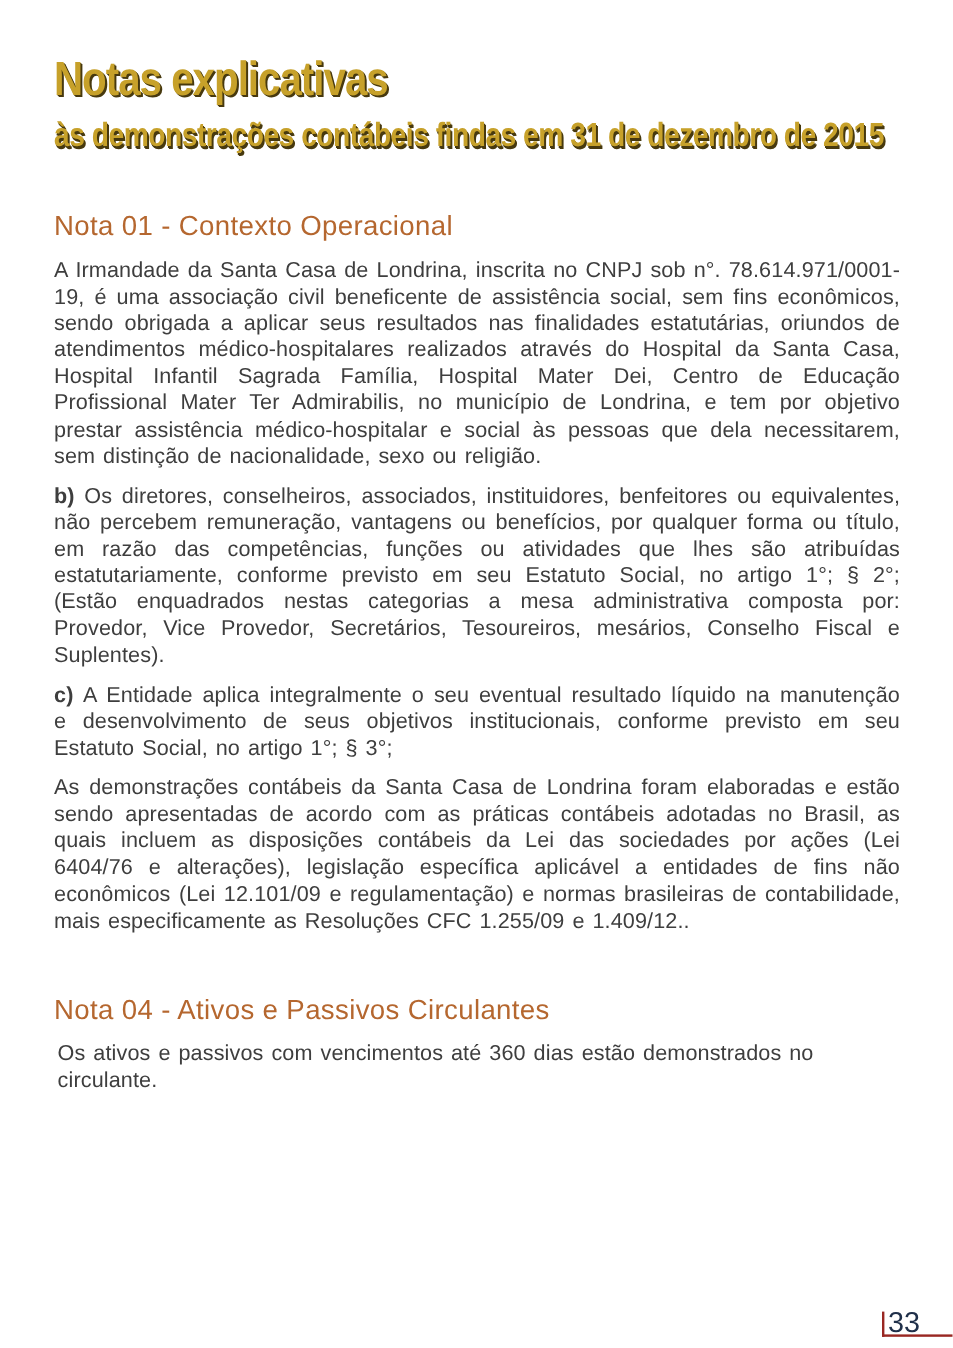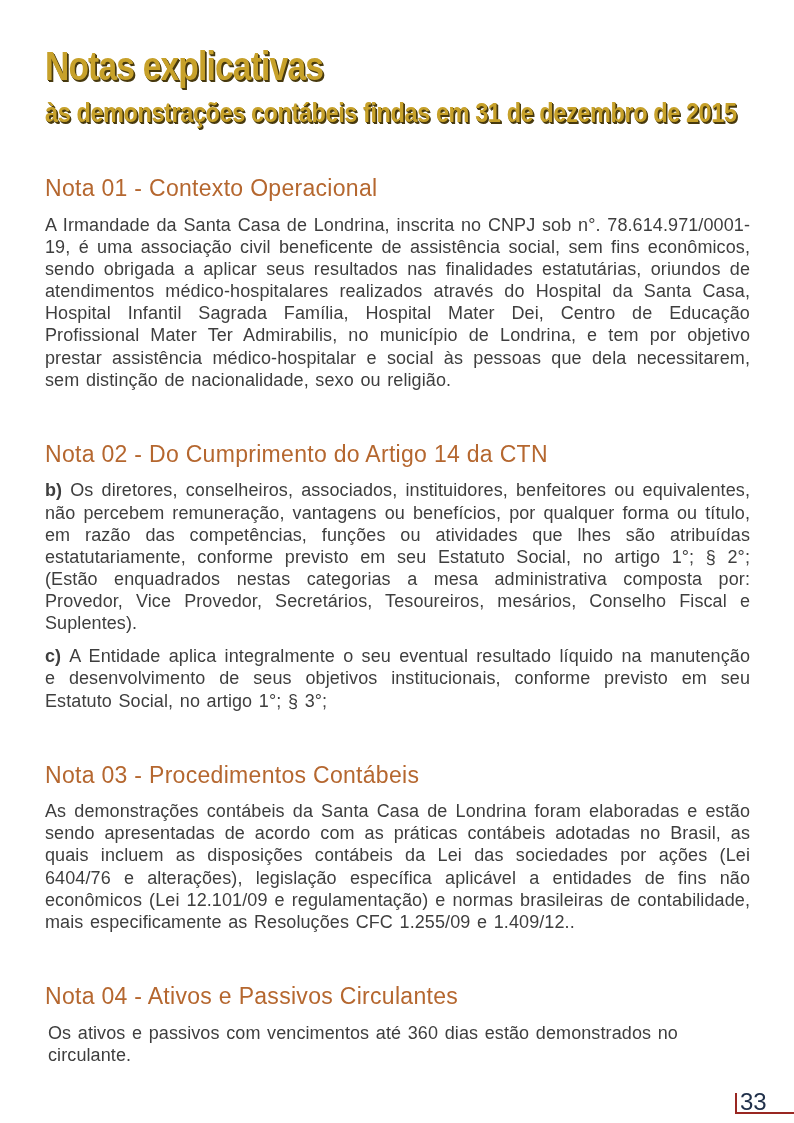--- a/index.html
+++ b/index.html
@@ -71,21 +71,21 @@
   
   .page-marker {
     position: absolute;
     left: 735px;
     right: 0;
     bottom: 9px;
     height: 19px;
     border-left: 2px solid #992722;
     border-bottom: 2px solid #992722;
     display: flex;
-    align-items: flex-end;
+    align-items: center;
     padding-left: 3px;
   }
   .page-num {
     font-size: 24px;
     line-height: 0.82;
     color: #20304A;
     overflow: visible;
   }
 </style>
 </head>
@@ -98,27 +98,25 @@
       <h1 class="doc-title">Notas explicativas</h1>
       <h2 class="doc-subtitle">às demonstrações contábeis findas em 31 de dezembro de 2015</h2>
     </header>
 
     <section class="note">
       <h3 class="note-heading first">Nota 01 - Contexto Operacional</h3>
       <p class="body-par">A Irmandade da Santa Casa de Londrina, inscrita no CNPJ sob n°. 78.614.971/0001-19, é uma associação civil beneficente de assistência social, sem fins econômicos, sendo obrigada a aplicar seus resultados nas finalidades estatutárias, oriundos de atendimentos médico-hospitalares realizados através do Hospital da Santa Casa, Hospital Infantil Sagrada Família, Hospital Mater Dei, Centro de Educação Profissional Mater Ter Admirabilis, no município de Londrina, e tem por objetivo prestar assistência médico-hospitalar e social às pessoas que dela necessitarem, sem distinção de nacionalidade, sexo ou religião.</p>
     </section>
 
     <section class="note">
-      <h3 class="note-heading">Nota 02 - Do Cumprimento do Artigo 14 da CTN</h3>
       <p class="body-par"><span class="lead">b)</span><span>Os diretores, conselheiros, associados, instituidores, benfeitores ou equivalentes, não percebem remuneração, vantagens ou benefícios, por qualquer forma ou título, em razão das competências, funções ou atividades que lhes são atribuídas estatutariamente, conforme previsto em seu Estatuto Social, no artigo 1°; § 2°; (Estão enquadrados nestas categorias a mesa administrativa composta por: Provedor, Vice Provedor, Secretários, Tesoureiros, mesários, Conselho Fiscal e Suplentes).</span></p>
       <p class="body-par"><span class="lead">c)</span><span>A Entidade aplica integralmente o seu eventual resultado líquido na manutenção e desenvolvimento de seus objetivos institucionais, conforme previsto em seu Estatuto Social, no artigo 1°; § 3°;</span></p>
     </section>
 
     <section class="note">
-      <h3 class="note-heading">Nota 03 - Procedimentos Contábeis</h3>
       <p class="body-par">As demonstrações contábeis da Santa Casa de Londrina foram elaboradas e estão sendo apresentadas de acordo com as práticas contábeis adotadas no Brasil, as quais incluem as disposições contábeis da Lei das sociedades por ações (Lei 6404/76 e alterações), legislação específica aplicável a entidades de fins não econômicos (Lei 12.101/09 e regulamentação) e normas brasileiras de contabilidade, mais especificamente as Resoluções CFC 1.255/09 e 1.409/12..</p>
     </section>
 
     <section class="note">
       <h3 class="note-heading">Nota 04 - Ativos e Passivos Circulantes</h3>
       <p class="body-par single">Os ativos e passivos com vencimentos até 360 dias estão demonstrados no circulante.</p>
     </section>
 
   </div>
 

